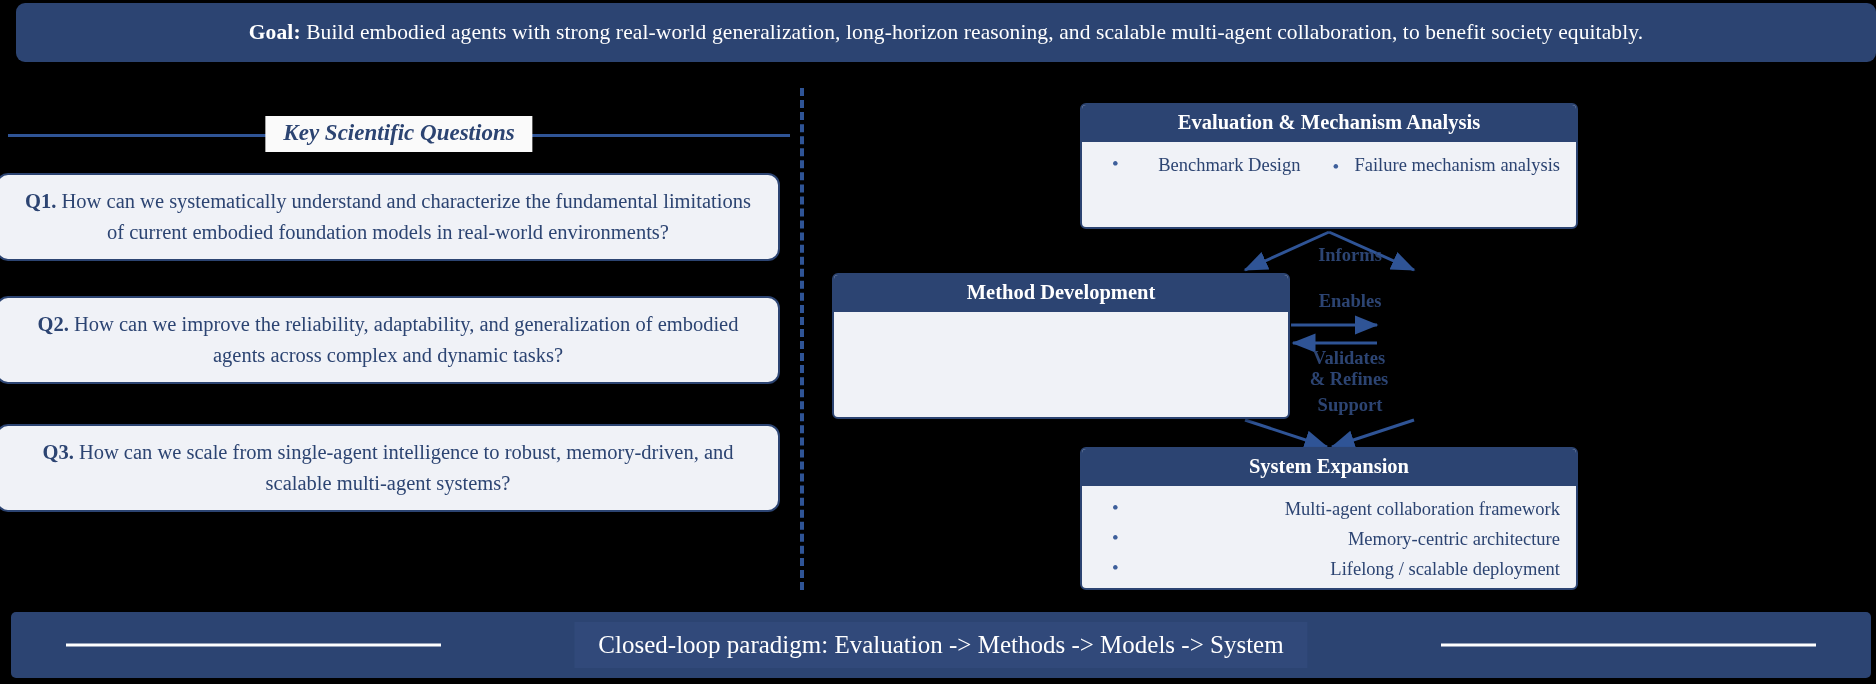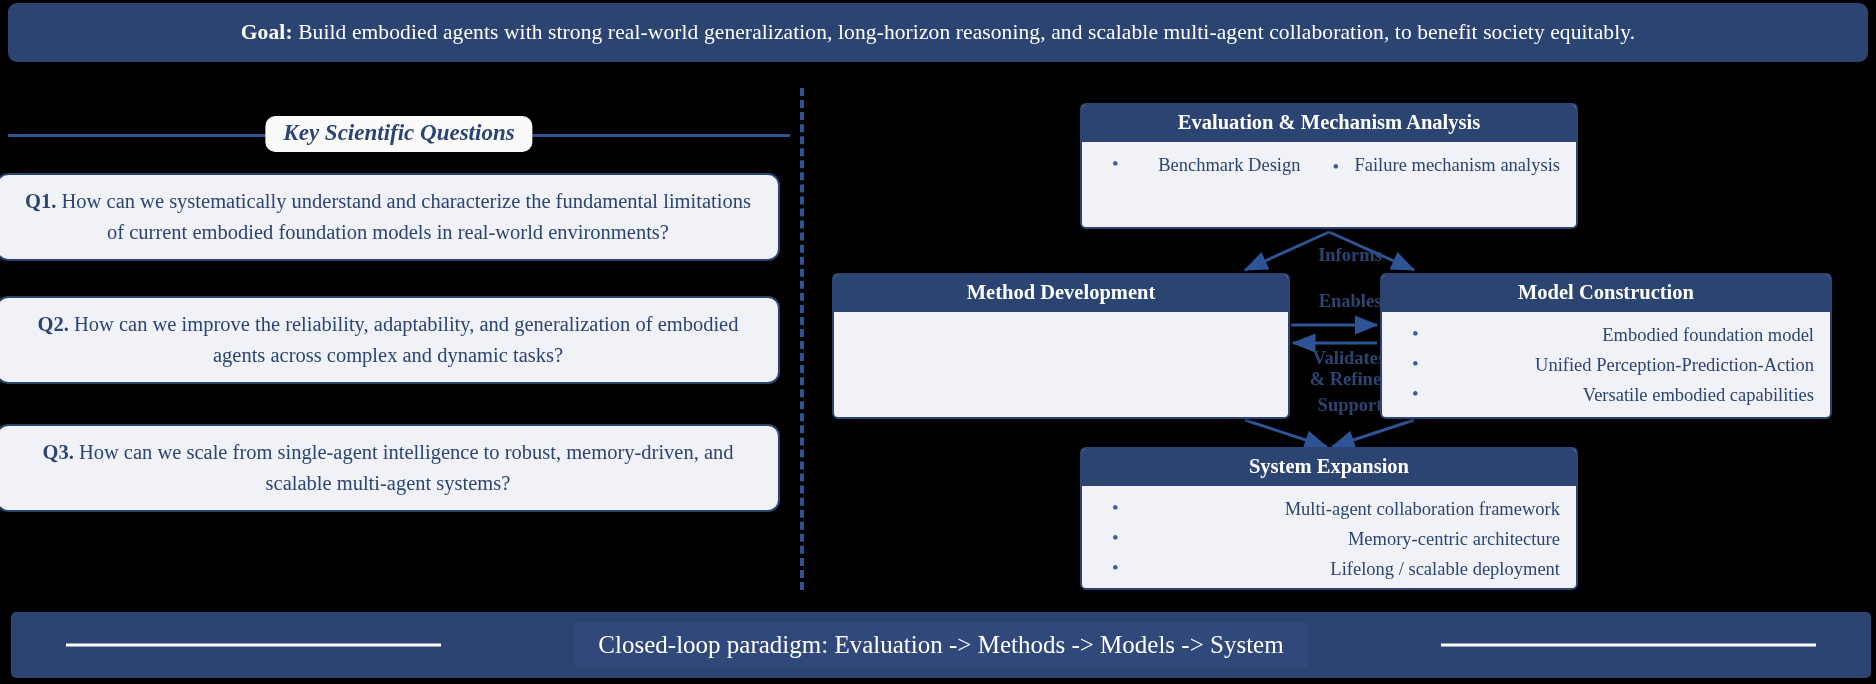--- a/index.html
+++ b/index.html
@@ -15,21 +15,21 @@
   #stage {
     position: relative;
     width: 1876px;
     height: 684px;
     background: #000000;
   }
 
   
   .goal-banner {
     position: absolute;
-    left: 8px; top: 3px;
+    left: 16px; top: 3px;
     width: 1860px; height: 59px;
     background: #2C4472;
     border-radius: 9px;
     display: flex;
     align-items: center;
     justify-content: center;
     box-shadow: 0 2px 4px rgba(0,0,0,0.5);
   }
   .goal-text {
     color: #FFFFFF;
@@ -51,21 +51,20 @@
     width: 782px; height: 3px;
     background: #2F5496;
   }
   .kq-title-wrap {
     position: absolute;
     left: 50%;
     top: 0;
     transform: translateX(-50%);
     background: #FAFAFA;
     padding: 4px 18px 6px 18px;
-    border-radius: 10px;
   }
   .kq-title {
     color: #2C4472;
     font-size: 23px;
     font-weight: bold;
     font-style: italic;
     white-space: nowrap;
   }
 
   .q-card {
@@ -280,30 +279,20 @@
       <ul class="bullets">
         <li class="inline-pair"><span>Benchmark Design</span><span class="second">Failure mechanism analysis</span></li>
       </ul>
     </div>
   </div>
 
   <div class="flow-box" id="box-method">
     <div class="flow-head">Method Development</div>
   </div>
 
-  <div class="flow-box" id="box-model">
-    <div class="flow-head">Model Construction</div>
-    <div class="flow-body">
-      <ul class="bullets">
-        <li>Embodied foundation model</li>
-        <li>Unified Perception-Prediction-Action</li>
-        <li>Versatile embodied capabilities</li>
-      </ul>
-    </div>
-  </div>
 
   <div class="flow-box" id="box-system">
     <div class="flow-head">System Expansion</div>
     <div class="flow-body">
       <ul class="bullets">
         <li>Multi-agent collaboration framework</li>
         <li>Memory-centric architecture</li>
         <li>Lifelong / scalable deployment</li>
       </ul>
     </div>

